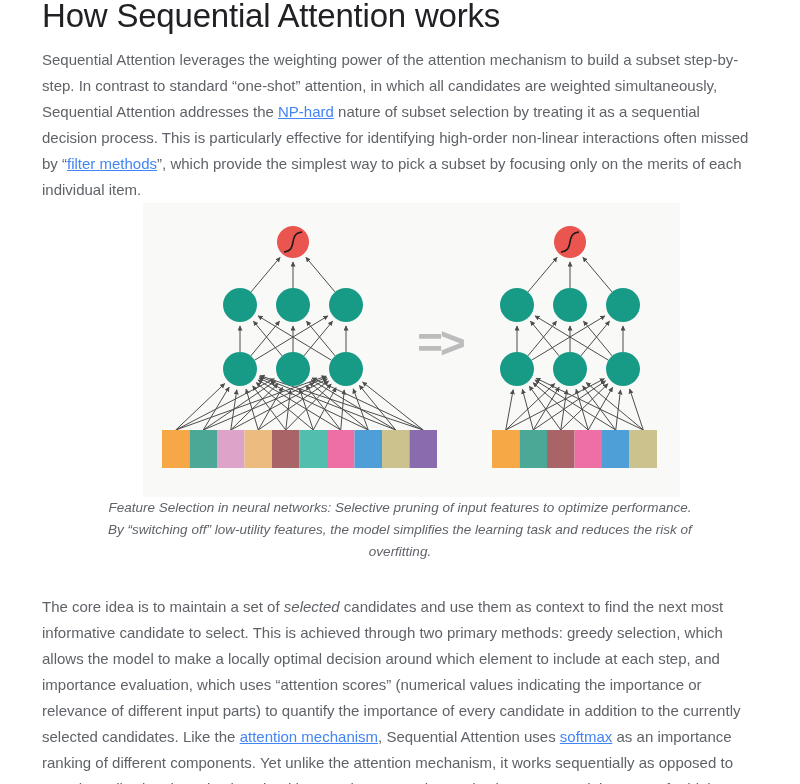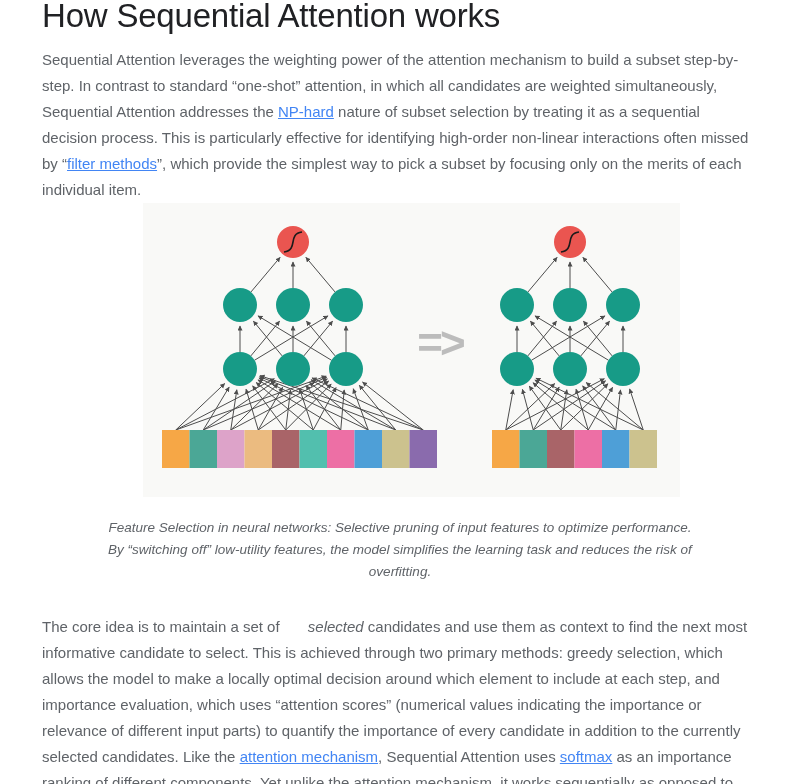--- a/index.html
+++ b/index.html
@@ -22,30 +22,30 @@
   p.body-text {
     width: 716px;
     margin: 11px 0 0 0;
     font-size: 15px;
     line-height: 26px;
     color: #5f6368;
   }
   p.body-text + figure { margin-top: 0; }
   p.core-idea { margin-top: 31px; }
   a.link { color: #4285f4; text-decoration: underline; cursor: pointer; }
-  em { font-style: italic; margin-left: 24px; }
+  em { font-style: italic; }
   figure.figure { margin: 44px 0 0 0; padding: 0; }
   .diagram {
     margin-left: 101px;
     width: 537px;
     height: 294px;
     background: #f9f9f7;
   }
   figcaption.caption {
-    margin: 20px auto 0 auto;
+    margin: 0 auto 0 auto;
     max-width: 592px;
     text-align: center;
     font-style: italic;
     font-size: 13.5px;
     line-height: 22px;
     color: #5f6368;
   }
 </style>
 </head>
 <body>

